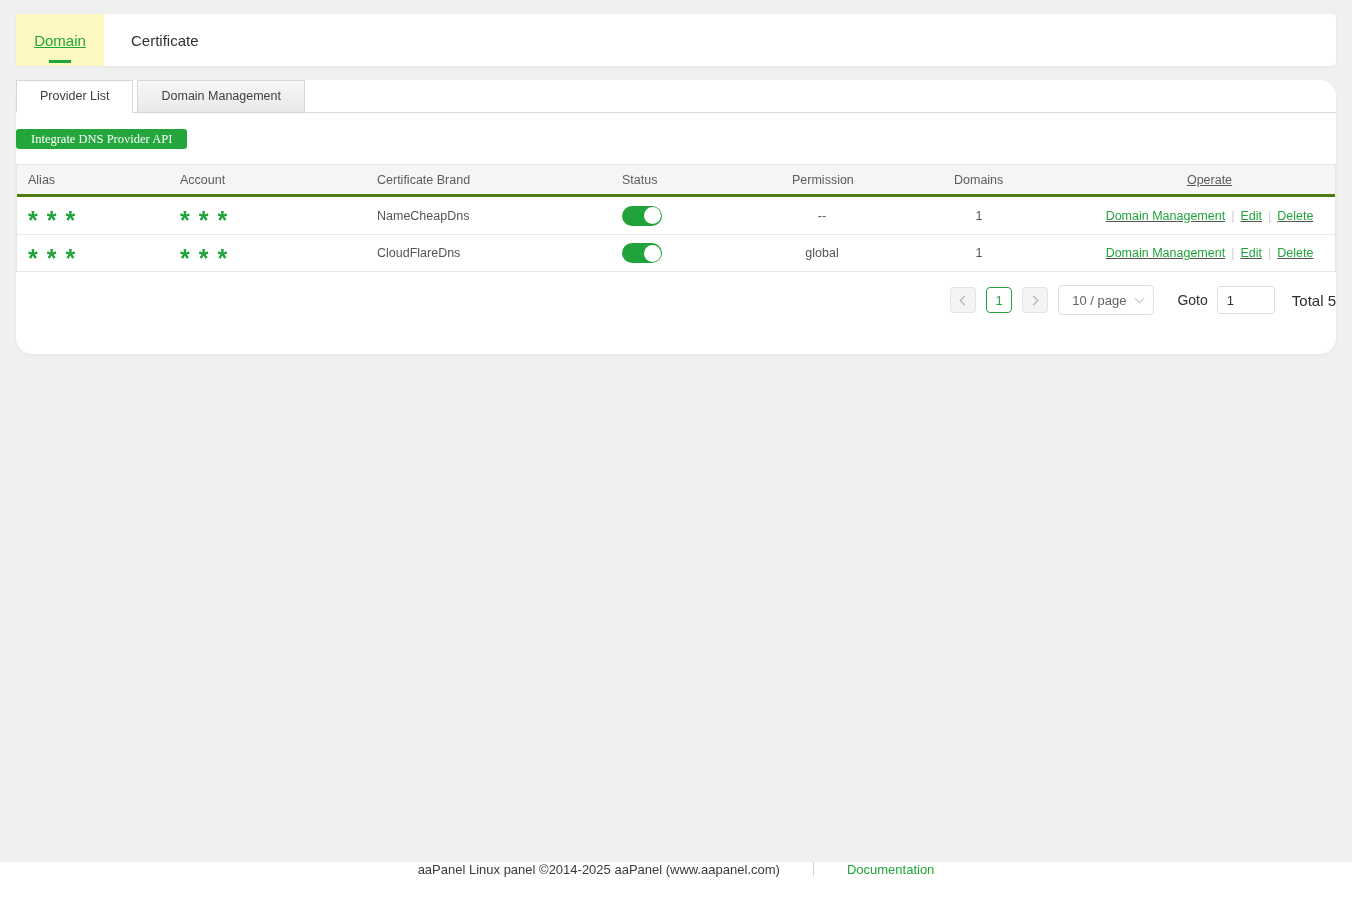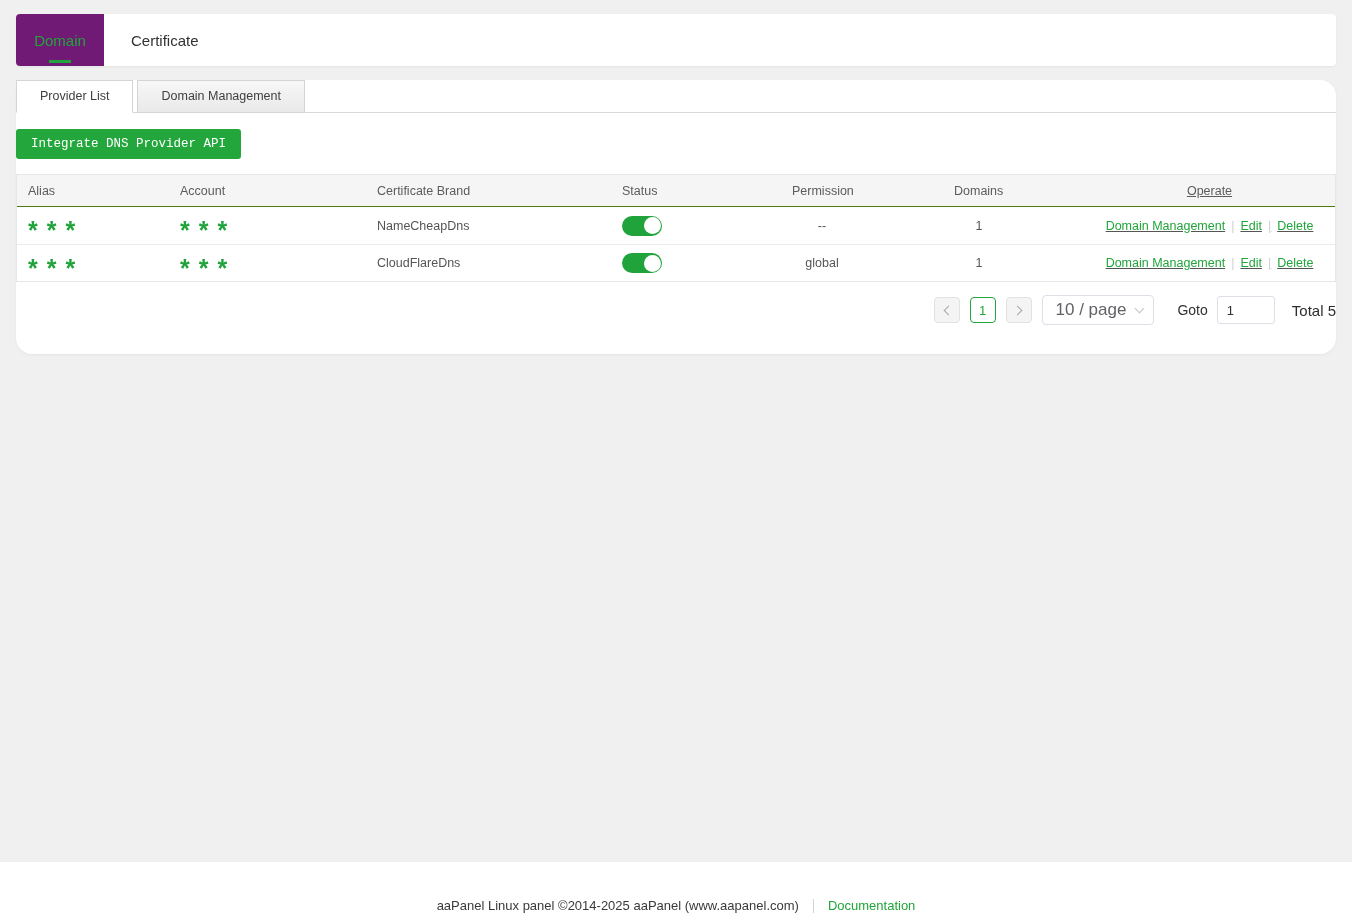--- a/index.html
+++ b/index.html
@@ -19,21 +19,21 @@
     background: #fff; border-radius: 4px;
     box-shadow: 0 1px 3px rgba(0,0,0,0.05);
     display: flex; align-items: stretch;
     overflow: hidden;
   }
   .top-tab {
     display: flex; align-items: center; justify-content: center;
     font-size: 15px; color: #303133; cursor: pointer; position: relative;
   }
   .top-tab.active {
-    width: 88px; background: #701a75; color: #20a53a;
+    width: 88px; background: #fef9c3; color: #20a53a; text-decoration: underline;
   }
   .top-tab.active .tab-underline {
     position: absolute; bottom: 3px; left: 50%; transform: translateX(-50%);
     width: 22px; height: 3px; background: #20a53a;
   }
   .top-tab.plain { padding: 12px 27px; }
 
   
   .main-card {
     position: absolute; left: 16px; top: 80px;
@@ -52,36 +52,36 @@
     white-space: nowrap;
   }
   .sub-tab.active { background: #fff; border-bottom: 1px solid #fff; }
   .sub-tab.inactive {
     background: linear-gradient(#f7f7f7, #e9e9e9);
     margin-left: 4px;
   }
 
   
   .api-btn {
-    margin-top: 16px; height: 30px; padding: 0 15px;
+    margin-top: 16px; height: 20px; padding: 0 15px;
     background: #23a73d; color: #fff; font-size: 12.5px;
     border: none; border-radius: 3px; cursor: pointer;
-    font-family: Liberation Mono, monospace;
+    font-family: Liberation Serif, serif;
   }
 
   
   .table { margin-top: 15px; border: 1px solid #e6e6e6; font-size: 12.5px; }
   .t-head, .t-row {
     display: grid;
     grid-template-columns: 152px 197px 245px 170px 162px 140px 1fr;
     align-items: center;
   }
   .t-head {
     height: 32px; background: #f5f5f5; color: #5c5c5c;
-    border-bottom: 1px solid #4d7c0f;
+    border-bottom: 3px solid #4d7c0f;
   }
   .t-row { height: 37px; background: #fff; color: #555; }
   .t-row + .t-row { border-top: 1px solid #ebebeb; }
   .cell { padding-left: 11px; overflow: hidden; white-space: nowrap; }
   .cell.op { text-align: center; padding-right: 10px; text-decoration: underline; }
   .center-box { display: inline-block; min-width: 60px; text-align: center; }
   .center-box.narrow { min-width: 50px; }
 
   .mask {
     color: #21a33c; font-weight: bold; font-size: 25px;
@@ -121,37 +121,37 @@
     width: 7px; height: 7px; display: inline-block;
   }
   .chev.left  { border-left: 1.5px solid #a4a7ad; border-bottom: 1.5px solid #a4a7ad; transform: rotate(45deg); margin-left: 3px; }
   .chev.right { border-right: 1.5px solid #a4a7ad; border-top: 1.5px solid #a4a7ad; transform: rotate(45deg); margin-right: 3px; }
   .chev.down  { border-right: 1.5px solid #c0c4cc; border-bottom: 1.5px solid #c0c4cc; transform: rotate(45deg); margin-top: -4px; margin-left: 10px; }
 
   .page-size {
     height: 30px; margin-left: 10px; padding: 0 10px 0 13px;
     border: 1px solid #dcdfe6; border-radius: 4px;
     display: flex; align-items: center;
-    color: #606266; font-size: 17px; cursor: pointer; background: #fff;
+    color: #606266; font-size: 13px; cursor: pointer; background: #fff;
   }
   .goto-label { margin-left: 23px; font-size: 14px; color: #303133; }
   .goto-input {
     margin-left: 9px; width: 58px; height: 28px;
     border: 1px solid #dcdfe6; border-radius: 3px;
     padding: 0 9px; font-size: 13px; color: #303133;
     font-family: "Liberation Sans", sans-serif; outline: none;
   }
   .total { margin-left: 17px; font-size: 15px; color: #2d2d2d; }
 
   
   .footer {
     position: absolute; left: 0; bottom: 0;
     width: 1352px; height: 51px; background: #fff;
-    display: flex; align-items: flex-end; justify-content: center;
-    font-size: 13px; color: #3a3a3a;
+    display: flex; align-items: flex-start; justify-content: center;
+    font-size: 13px; color: #3a3a3a; gap: 19px;
   }
   .footer .link { color: #20a53a; cursor: pointer; text-decoration: none; }
   .footer .forum { margin-left: 15px; }
   .f-sep { width: 1px; height: 14px; background: #d4d4d4; margin: 0 14px; }
 </style>
 </head>
 <body>
 
 <div class="top-bar">
   <div class="top-tab active">

